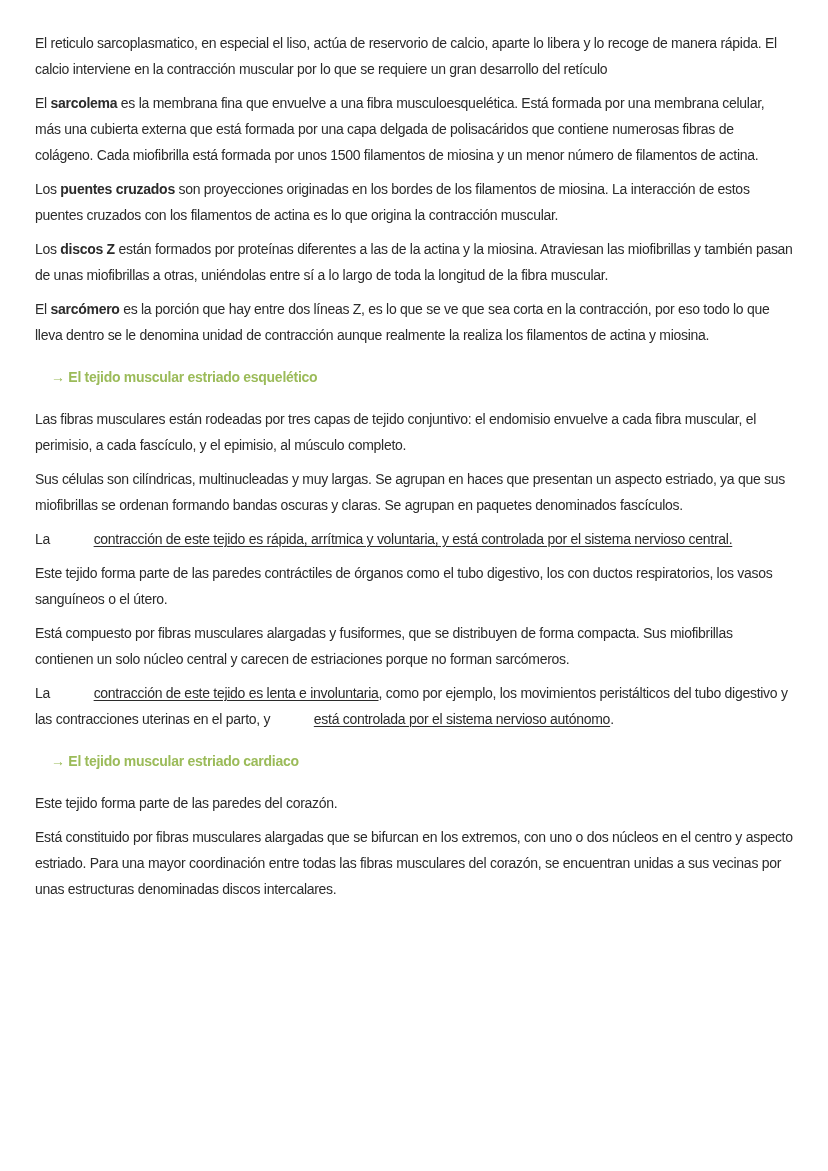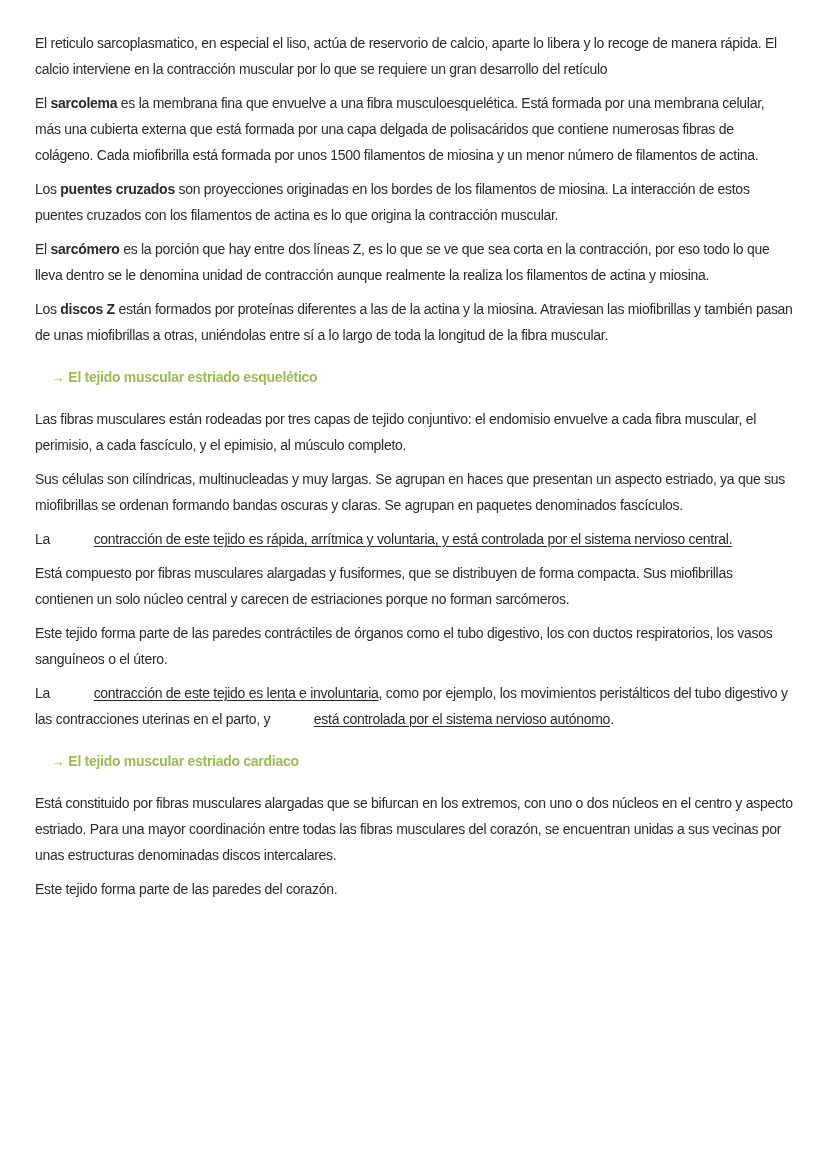--- a/index.html
+++ b/index.html
@@ -48,26 +48,26 @@
   }
 </style>
 </head>
 <body>
 
 <div class="page">
   <div class="doc" id="doc">
       <div class="para"><span>El reticulo sarcoplasmatico, en especial el liso, actúa de reservorio de calcio, aparte lo libera y lo recoge de manera rápida. El calcio interviene en la contracción muscular por lo que se requiere un gran desarrollo del retículo</span></div>
       <div class="para"><span>El </span><span class="bold">sarcolema</span><span> es la membrana fina que envuelve a una fibra musculoesquelética. Está formada por una membrana celular, más una cubierta externa que está formada por una capa delgada de polisacáridos que contiene numerosas fibras de colágeno. Cada miofibrilla está formada por unos 1500 filamentos de miosina y un menor número de filamentos de actina.</span></div>
       <div class="para"><span>Los </span><span class="bold">puentes cruzados</span><span> son proyecciones originadas en los bordes de los filamentos de miosina. La interacción de estos puentes cruzados con los filamentos de actina es lo que origina la contracción muscular.</span></div>
+      <div class="para"><span>Los </span><span class="bold">discos Z</span><span> están formados por proteínas diferentes a las de la actina y la miosina. Atraviesan las miofibrillas y también pasan de unas miofibrillas a otras, uniéndolas entre sí a lo largo de toda la longitud de la fibra muscular.</span></div>
       <div class="para"><span>El </span><span class="bold">sarcómero</span><span> es la porción que hay entre dos líneas Z, es lo que se ve que sea corta en la contracción, por eso todo lo que lleva dentro se le denomina unidad de contracción aunque realmente la realiza los filamentos de actina y miosina.</span></div>
-      <div class="para"><span>Los </span><span class="bold">discos Z</span><span> están formados por proteínas diferentes a las de la actina y la miosina. Atraviesan las miofibrillas y también pasan de unas miofibrillas a otras, uniéndolas entre sí a lo largo de toda la longitud de la fibra muscular.</span></div>
       <div class="subheading"><span>→ El tejido muscular estriado esquelético</span></div>
       <div class="para"><span>Las fibras musculares están rodeadas por tres capas de tejido conjuntivo: el endomisio envuelve a cada fibra muscular, el perimisio, a cada fascículo, y el epimisio, al músculo completo.</span></div>
       <div class="para"><span>Sus células son cilíndricas, multinucleadas y muy largas. Se agrupan en haces que presentan un aspecto estriado, ya que sus miofibrillas se ordenan formando bandas oscuras y claras. Se agrupan en paquetes denominados fascículos.</span></div>
       <div class="para"><span>La </span><span class="underline">contracción de este tejido es rápida, arrítmica y voluntaria, y está controlada por el sistema nervioso central.</span></div>
+      <div class="para"><span>Este tejido forma parte de las paredes contráctiles de órganos como el tubo digestivo, los con ductos respiratorios, los vasos sanguíneos o el útero.</span></div>
       <div class="para"><span>Está compuesto por fibras musculares alargadas y fusiformes, que se distribuyen de forma compacta. Sus miofibrillas contienen un solo núcleo central y carecen de estriaciones porque no forman sarcómeros.</span></div>
-      <div class="para"><span>Este tejido forma parte de las paredes contráctiles de órganos como el tubo digestivo, los con ductos respiratorios, los vasos sanguíneos o el útero.</span></div>
       <div class="para"><span>La </span><span class="underline">contracción de este tejido es lenta e involuntaria</span><span>, como por ejemplo, los movimientos peristálticos del tubo digestivo y las contracciones uterinas en el parto, y </span><span class="underline">está controlada por el sistema nervioso autónomo</span><span>.</span></div>
       <div class="subheading"><span>→ El tejido muscular estriado cardiaco</span></div>
+      <div class="para"><span>Este tejido forma parte de las paredes del corazón.</span></div>
       <div class="para"><span>Está constituido por fibras musculares alargadas que se bifurcan en los extremos, con uno o dos núcleos en el centro y aspecto estriado. Para una mayor coordinación entre todas las fibras musculares del corazón, se encuentran unidas a sus vecinas por unas estructuras denominadas discos intercalares.</span></div>
-      <div class="para"><span>Este tejido forma parte de las paredes del corazón.</span></div>
     </div>
 </div>
 
 </body></html>

